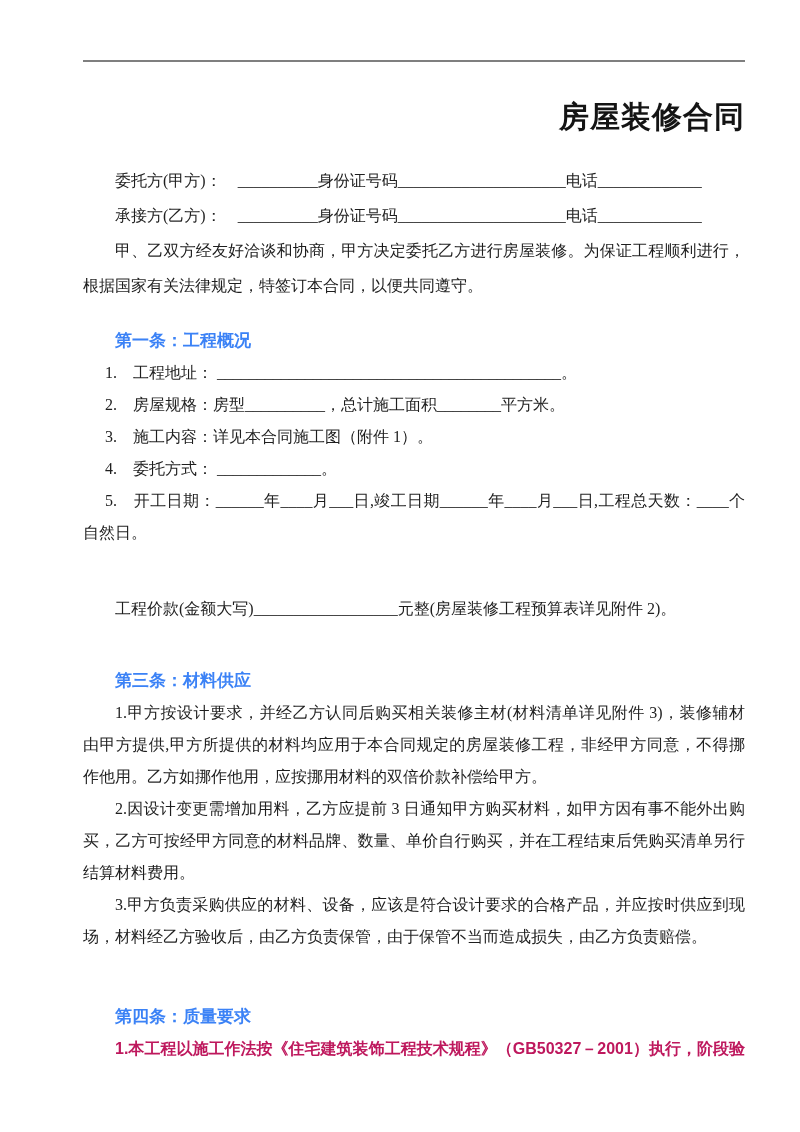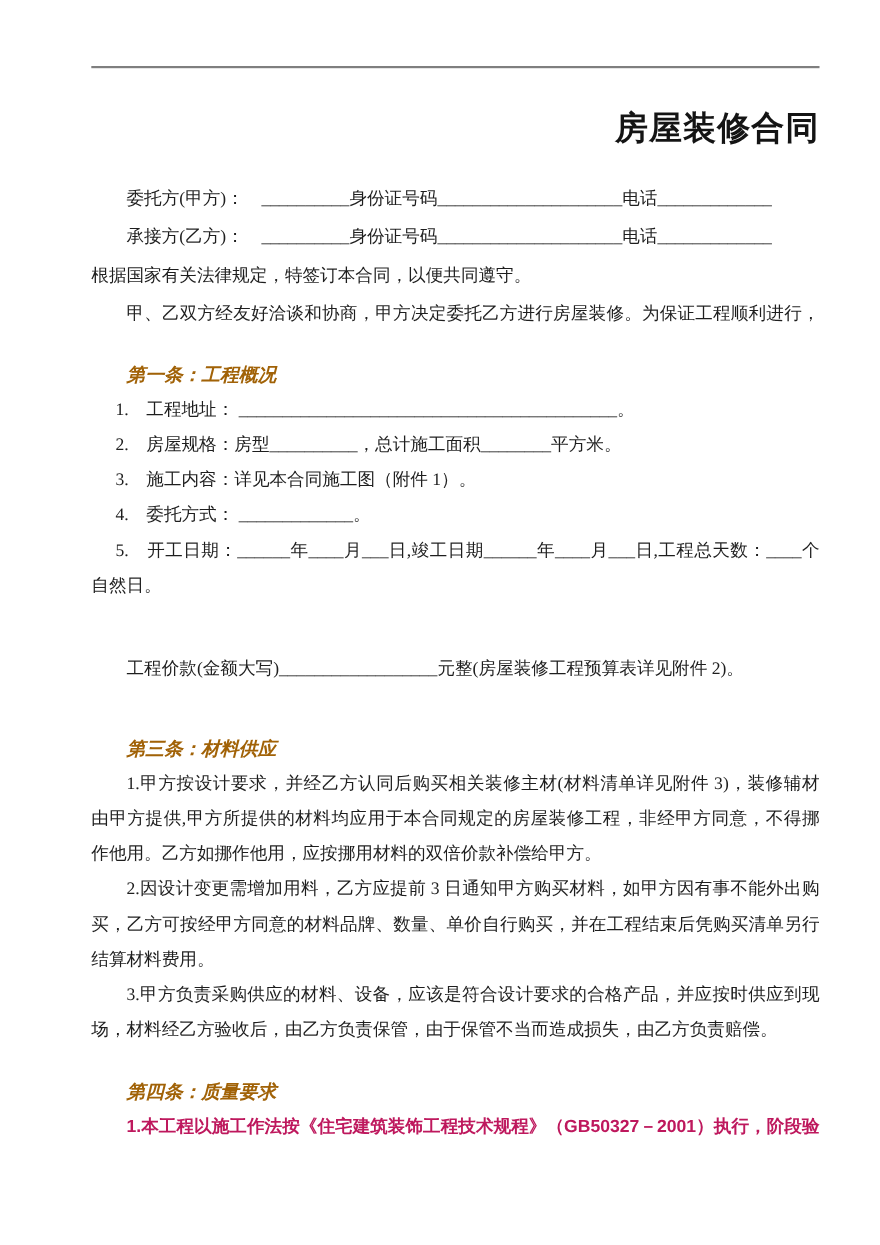--- a/index.html
+++ b/index.html
@@ -57,29 +57,28 @@
     text-align: justify;
     text-align-last: justify;
   }
   .ind2 { text-indent: 32px; }  
   .ind1 { text-indent: 22px; }  
   .heading {
     font-family: "Liberation Sans", "DejaVu Sans", sans-serif;
     font-weight: bold;
     font-size: 17px;
     line-height: 32px;
-    color: #a16207;
+    color: #3b82f6;
     text-indent: 32px;
     white-space: nowrap;
-    font-style: italic;
   }
   .sec-a1 { margin-top: 22px; }
   .sec-a2 { margin-top: 44px; }
   .sec-a3 { margin-top: 40px; }
-  .sec-a4 { margin-top: 24px; }
+  .sec-a4 { margin-top: 48px; }
   .bold-clause {
     font-family: "Liberation Sans", "DejaVu Sans", sans-serif;
     font-weight: bold;
     color: #be185d;
   }
 </style>
 </head>
 <body>
 
 <div class="page">
@@ -88,22 +87,22 @@
     <div class="header-rule"></div>
 
     <h1 class="title">房屋装修合同</h1>
 
     <div class="party-block">
       <div class="party-line">委托方(甲方)：　__________身份证号码_____________________电话_____________</div>
       <div class="party-line">承接方(乙方)：　__________身份证号码_____________________电话_____________</div>
     </div>
 
     <div class="intro-block">
+      <div class="line jl ind2">甲、乙双方经友好洽谈和协商，甲方决定委托乙方进行房屋装修。为保证工程顺利进行，</div>
       <div class="line">根据国家有关法律规定，特签订本合同，以便共同遵守。</div>
-      <div class="line jl ind2">甲、乙双方经友好洽谈和协商，甲方决定委托乙方进行房屋装修。为保证工程顺利进行，</div>
     </div>
 
     <div class="sec-a1">
       <div class="heading">第一条：工程概况</div>
       <div class="line ind1">1.　工程地址： ___________________________________________。</div>
       <div class="line ind1">2.　房屋规格：房型__________，总计施工面积________平方米。</div>
       <div class="line ind1">3.　施工内容：详见本合同施工图（附件 1）。</div>
       <div class="line ind1">4.　委托方式： _____________。</div>
       <div class="line jl ind1">5.　开工日期：______年____月___日,竣工日期______年____月___日,工程总天数：____个</div>
       <div class="line">自然日。</div>

